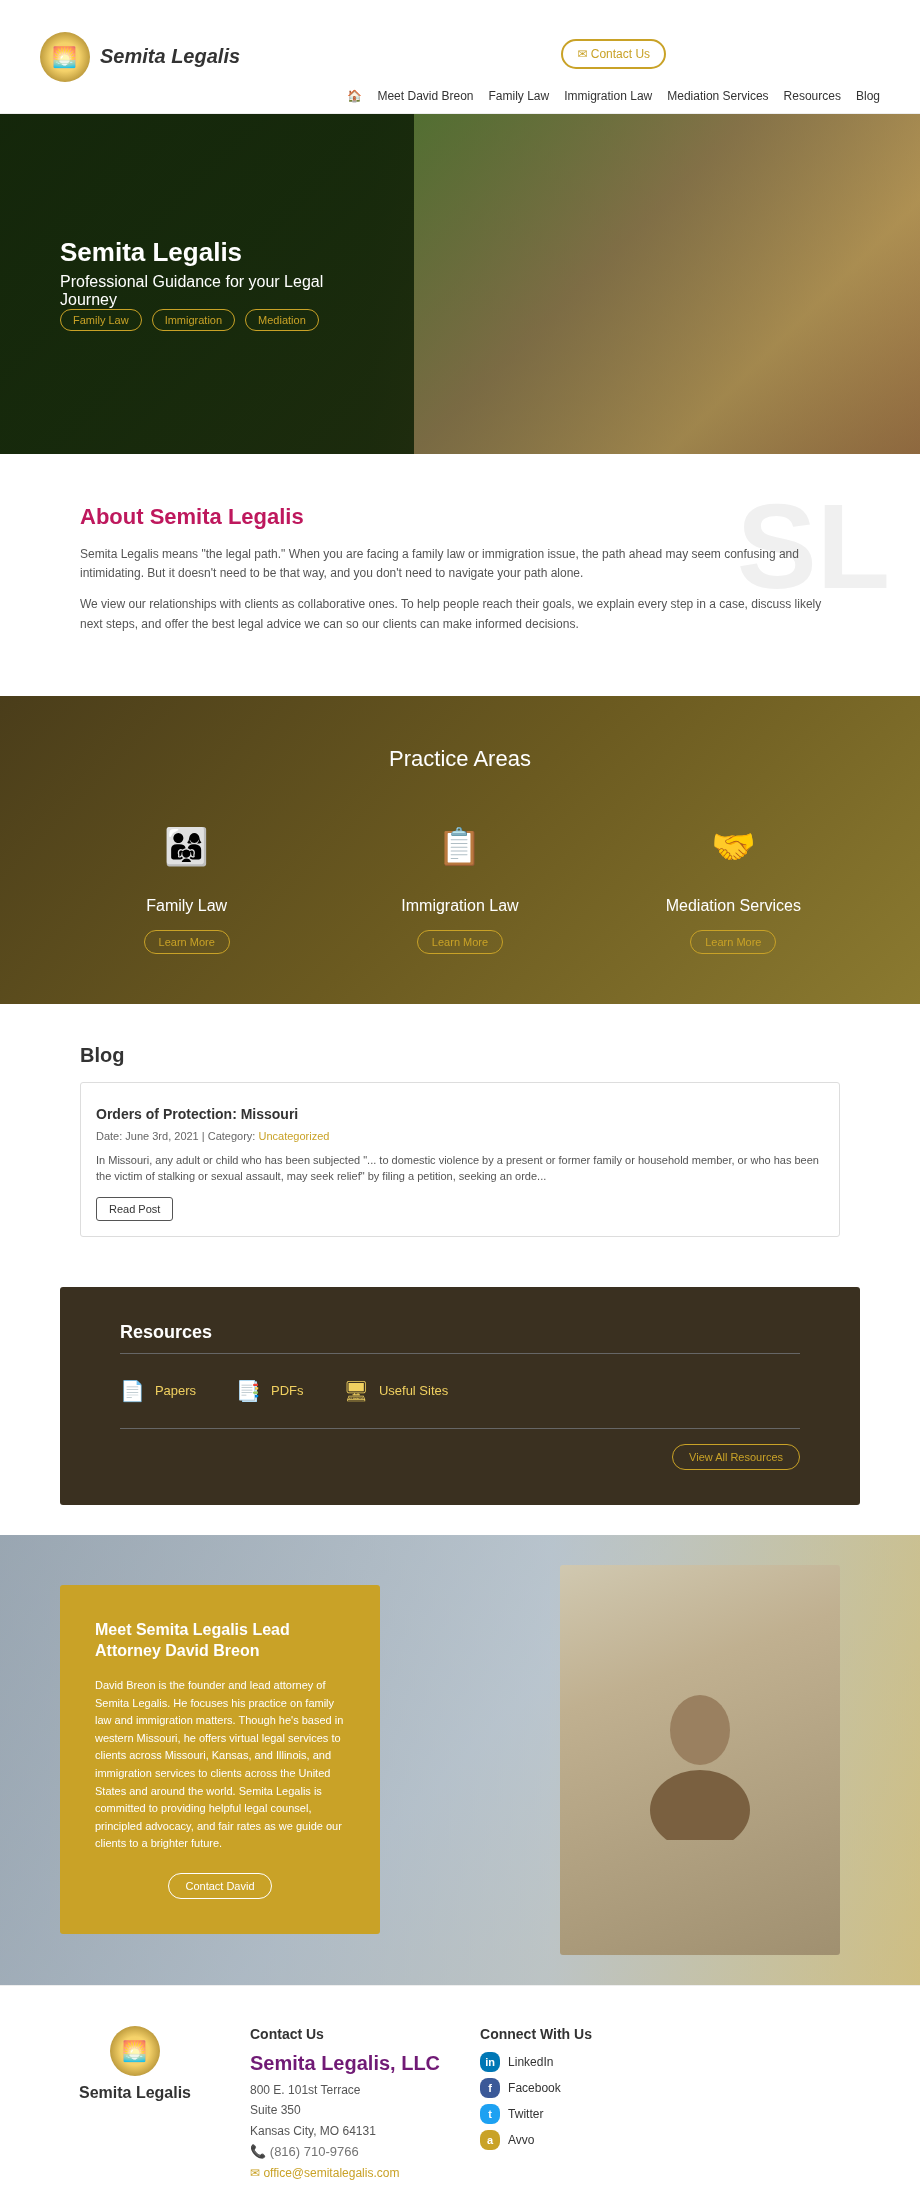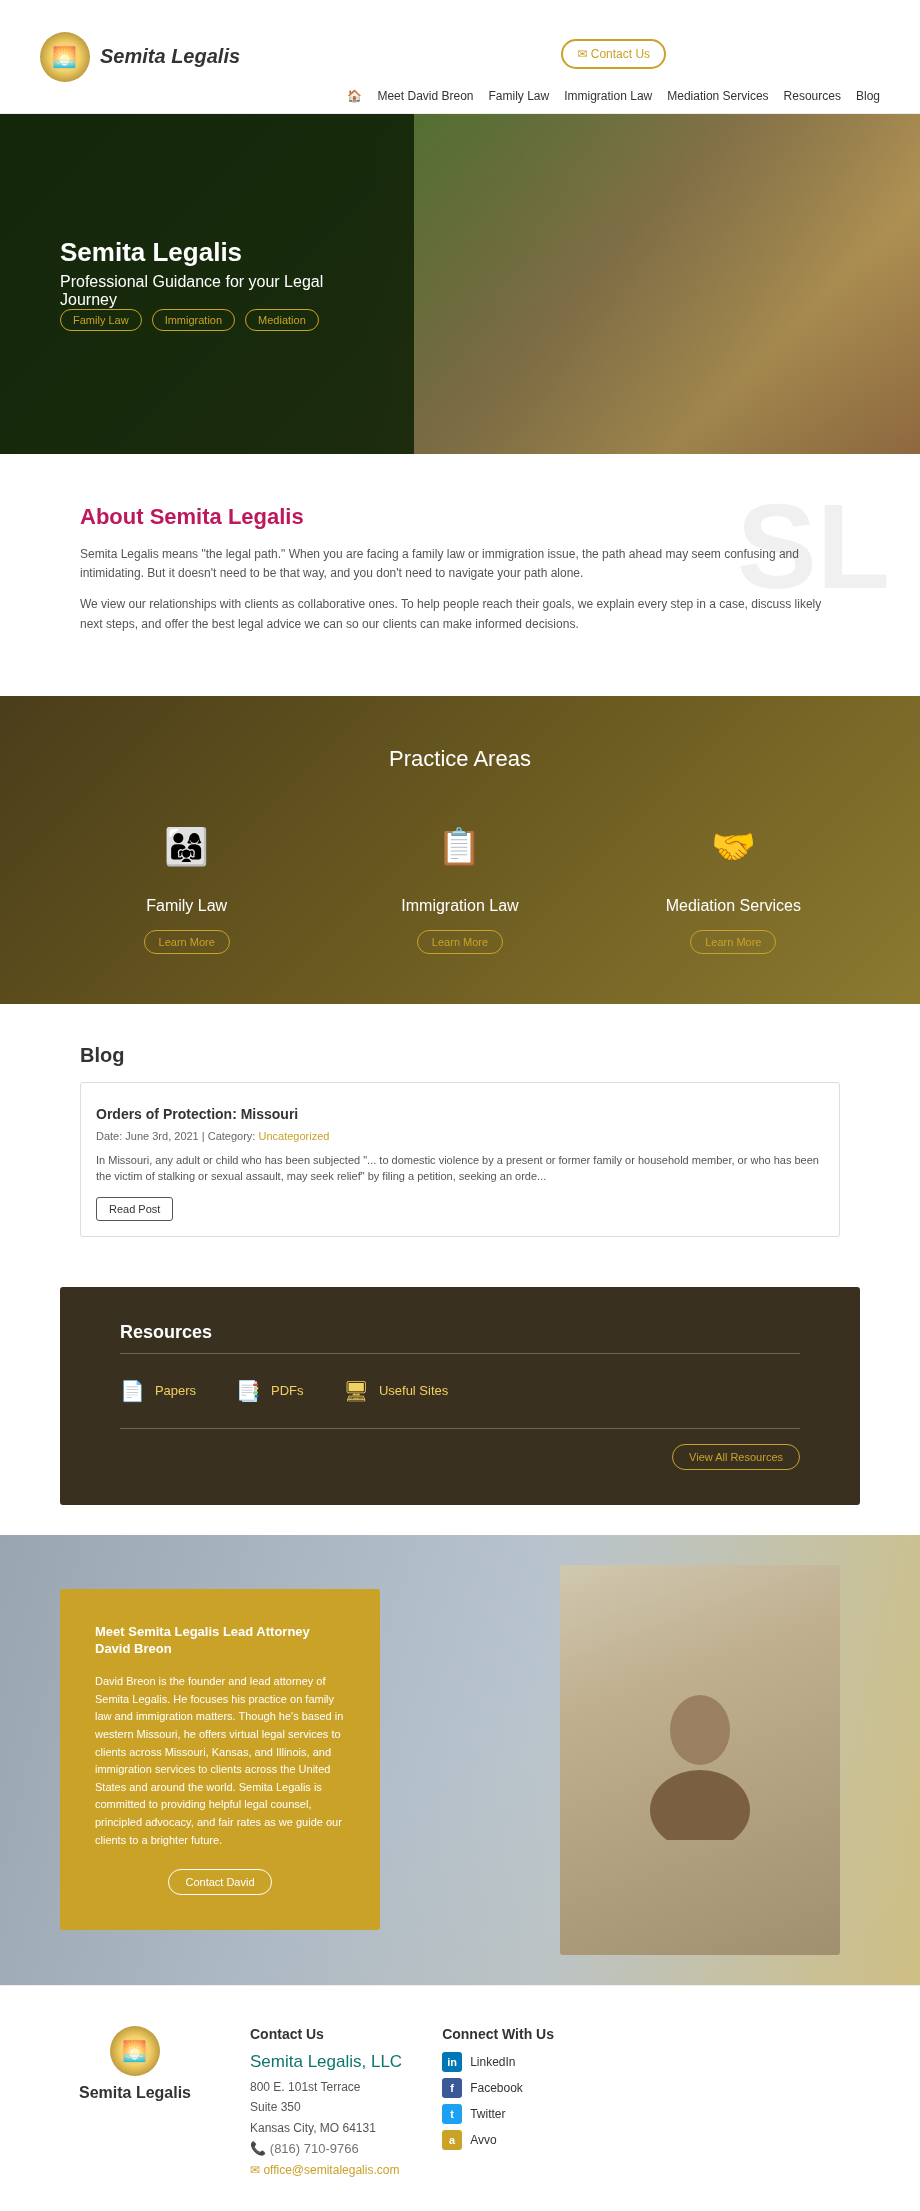--- a/index.html
+++ b/index.html
@@ -175,21 +175,21 @@
       opacity: 0.6;
     }
     .attorney-card {
       position: relative; z-index: 2;
       background: #c9a227;
       margin: 40px 60px;
       padding: 35px;
       max-width: 320px;
       border-radius: 3px;
     }
-    .attorney-card-title { color: #fff; font-size: 13px; font-weight: bold; margin-bottom: 15px; line-height: 1.3; }
+    .attorney-card-title { color: #fff; font-size: 16px; font-weight: bold; margin-bottom: 15px; line-height: 1.3; }
     .attorney-card-text { color: #fff; font-size: 11px; line-height: 1.6; margin-bottom: 20px; }
     .contact-david-btn {
       border: 1.5px solid #fff;
       color: #fff;
       padding: 6px 16px;
       border-radius: 20px;
       font-size: 11px;
       cursor: pointer;
       background: transparent;
       display: block;
@@ -207,27 +207,27 @@
     
     .footer {
       background: #fff;
       padding: 40px 60px 20px;
       border-top: 1px solid #eee;
     }
     .footer-grid { display: flex; gap: 40px; margin-bottom: 30px; }
     .footer-logo-area { display: flex; flex-direction: column; align-items: center; gap: 8px; min-width: 150px; }
     .footer-logo-text { font-size: 16px; font-weight: bold; color: #333; }
     .footer-col-title { font-size: 14px; font-weight: bold; color: #333; margin-bottom: 10px; }
-    .footer-company { font-size: 17px; font-weight: normal; color: #0f766e; margin-bottom: 5px; }
+    .footer-company { font-size: 20px; font-weight: bold; color: #701a75; margin-bottom: 5px; }
     .footer-address { font-size: 12px; color: #555; line-height: 1.7; }
     .footer-phone { color: #737373; font-size: 13px; }
     .footer-email { color: #c9a227; font-size: 12px; }
     .social-link { display: flex; align-items: center; gap: 8px; font-size: 12px; color: #333; margin-bottom: 6px; text-decoration: none; }
     .social-icon {
-      width: 20px; height: 20px; border-radius: 3px;
+      width: 20px; height: 20px; border-radius: 8px;
       display: flex; align-items: center; justify-content: center;
       font-size: 11px; font-weight: bold; color: #fff;
     }
     .si-linkedin { background: #0077b5; }
     .si-facebook { background: #3b5998; }
     .si-twitter { background: #1da1f2; }
     .si-avvo { background: #c9a227; }
 
     .footer-bottom {
       background: #f5f5f5;

